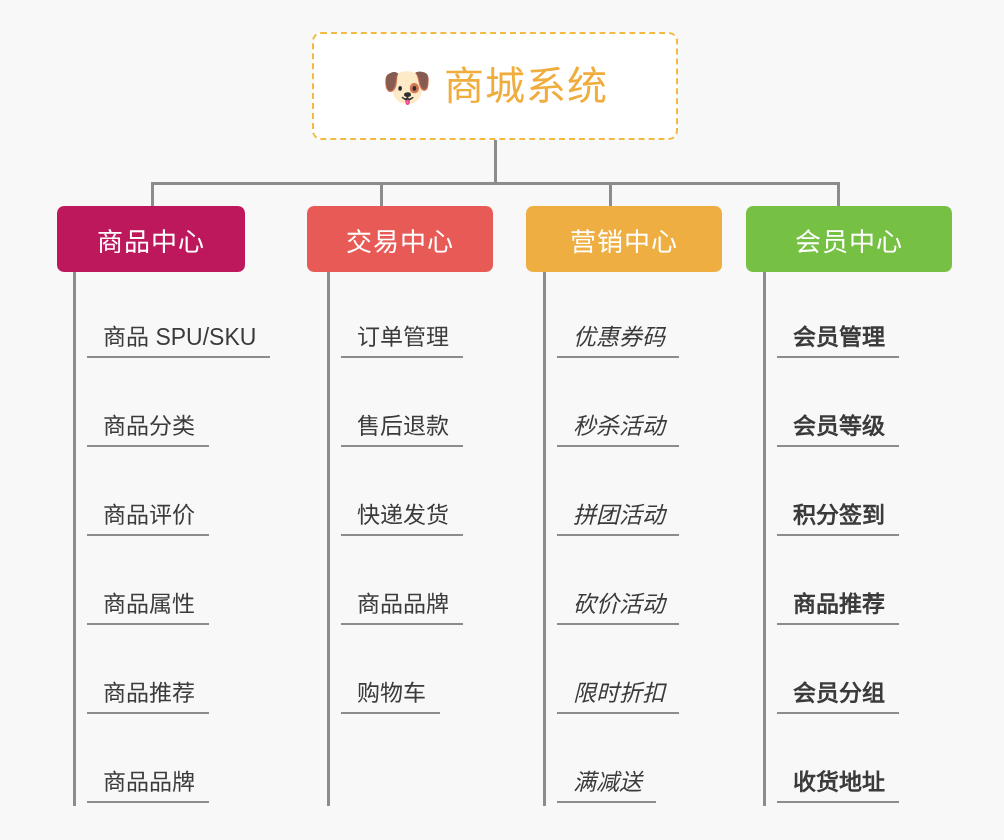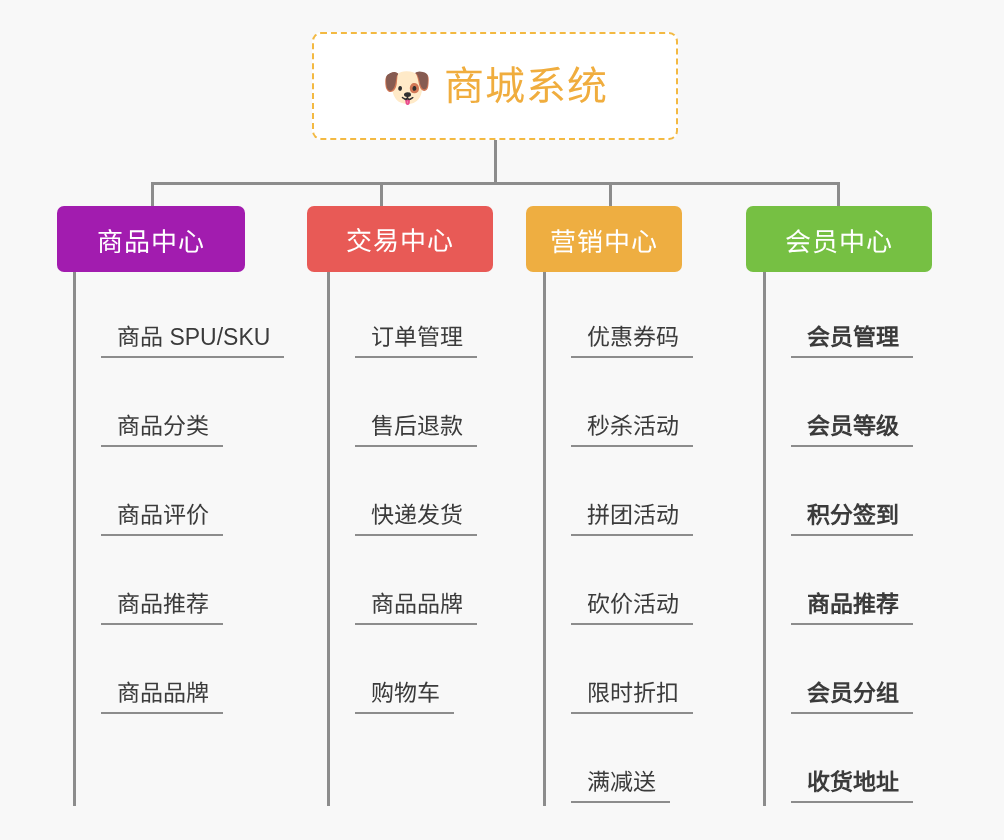--- a/index.html
+++ b/index.html
@@ -103,21 +103,21 @@
     top: 0;
     width: 3px;
     background: #8c8c8c;
   }
   .leaf-item {
     position: relative;
     height: 89px;
     box-sizing: border-box;
     display: flex;
     align-items: flex-end;
-    padding-left: 44px;
+    padding-left: 30px;
     padding-bottom: 3px;
   }
   .leaf-text {
     font-size: 23px;
     color: #3b3b3b;
     line-height: 1.15;
     white-space: nowrap;
     border-bottom: 2px solid #8c8c8c;
     padding: 0 14px 6px 0;
     margin-left: -16px;
@@ -138,81 +138,84 @@
   <div class="conn conn-bus"></div>
 
   <div id="drops">
       <div class="conn conn-drop" style="left: 151px;"></div>
       <div class="conn conn-drop" style="left: 380px;"></div>
       <div class="conn conn-drop" style="left: 609px;"></div>
       <div class="conn conn-drop" style="left: 837px;"></div>
     </div>
 
   <div id="branches">
-      <div class="cat-head" style="left: 57px; width: 188px; background: #a21caf;">商品中心</div>
+      <div class="cat-head" style="left: 57px; width: 188px; background: #be185d;">商品中心</div>
       <div class="leaf-col" style="left: 73px;">
         <div class="spine" style="height: 534px;"></div>
         <div class="leaf-item">
           <span class="leaf-text">商品 SPU/SKU</span>
         </div>
         <div class="leaf-item">
           <span class="leaf-text">商品分类</span>
         </div>
         <div class="leaf-item">
           <span class="leaf-text">商品评价</span>
         </div>
         <div class="leaf-item">
+          <span class="leaf-text">商品属性</span>
+        </div>
+        <div class="leaf-item">
           <span class="leaf-text">商品推荐</span>
         </div>
         <div class="leaf-item">
           <span class="leaf-text">商品品牌</span>
         </div>
       </div>
-      <div class="cat-head" style="left: 307px; width: 186px; background: rgb(232, 90, 86); font-family: Liberation Mono, monospace;">交易中心</div>
+      <div class="cat-head" style="left: 307px; width: 186px; background: rgb(232, 90, 86);">交易中心</div>
       <div class="leaf-col" style="left: 327px;">
         <div class="spine" style="height: 534px;"></div>
         <div class="leaf-item">
           <span class="leaf-text">订单管理</span>
         </div>
         <div class="leaf-item">
           <span class="leaf-text">售后退款</span>
         </div>
         <div class="leaf-item">
           <span class="leaf-text">快递发货</span>
         </div>
         <div class="leaf-item">
           <span class="leaf-text">商品品牌</span>
         </div>
         <div class="leaf-item">
           <span class="leaf-text">购物车</span>
         </div>
       </div>
-      <div class="cat-head" style="left: 526px; width: 156px; background: rgb(238, 174, 65);">营销中心</div>
-      <div class="leaf-col" style="left: 543px;">
+      <div class="cat-head" style="left: 526px; width: 196px; background: rgb(238, 174, 65);">营销中心</div>
+      <div class="leaf-col" style="left: 543px; font-style: italic;">
         <div class="spine" style="height: 534px;"></div>
         <div class="leaf-item">
           <span class="leaf-text">优惠券码</span>
         </div>
         <div class="leaf-item">
           <span class="leaf-text">秒杀活动</span>
         </div>
         <div class="leaf-item">
           <span class="leaf-text">拼团活动</span>
         </div>
         <div class="leaf-item">
           <span class="leaf-text">砍价活动</span>
         </div>
         <div class="leaf-item">
           <span class="leaf-text">限时折扣</span>
         </div>
         <div class="leaf-item">
           <span class="leaf-text">满减送</span>
         </div>
       </div>
-      <div class="cat-head" style="left: 746px; width: 186px; background: rgb(118, 192, 67);">会员中心</div>
+      <div class="cat-head" style="left: 746px; width: 206px; background: rgb(118, 192, 67);">会员中心</div>
       <div class="leaf-col" style="left: 763px; font-weight: bold;">
         <div class="spine" style="height: 534px;"></div>
         <div class="leaf-item">
           <span class="leaf-text">会员管理</span>
         </div>
         <div class="leaf-item">
           <span class="leaf-text">会员等级</span>
         </div>
         <div class="leaf-item">
           <span class="leaf-text">积分签到</span>

